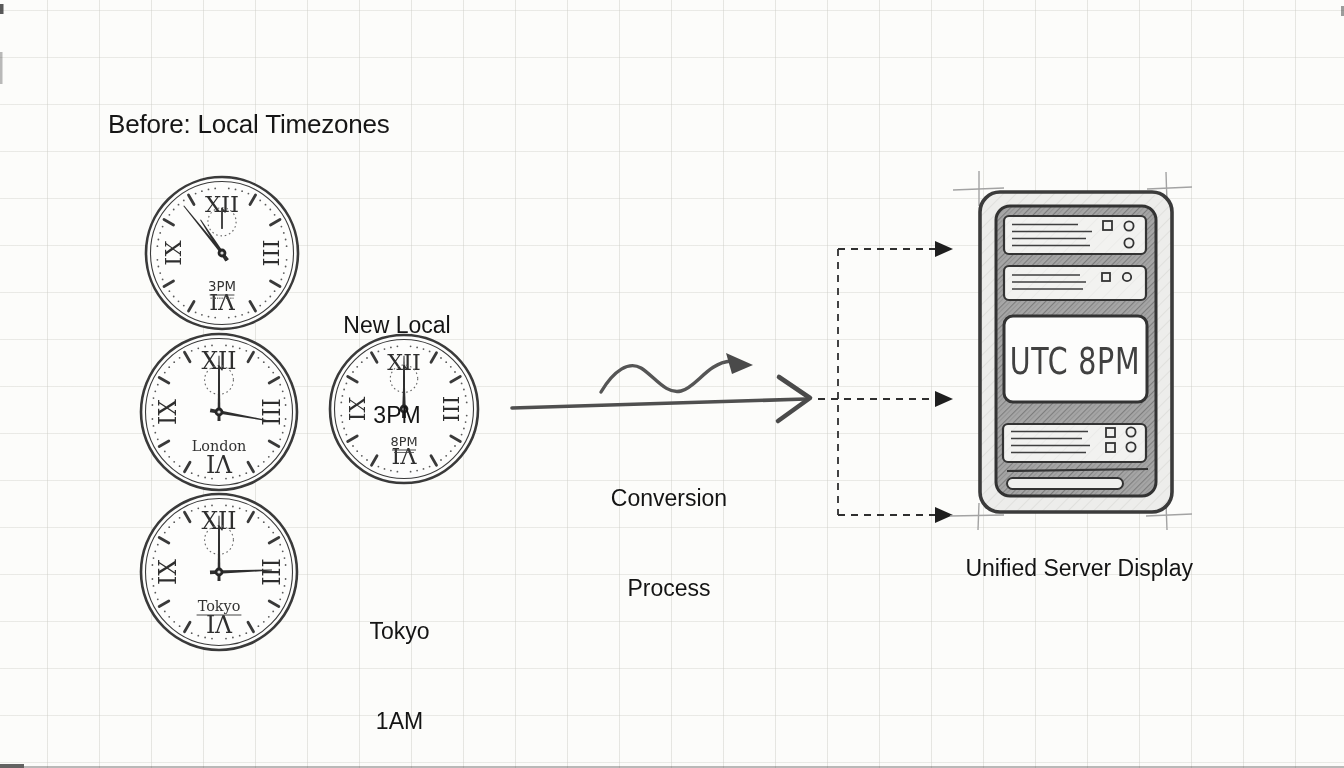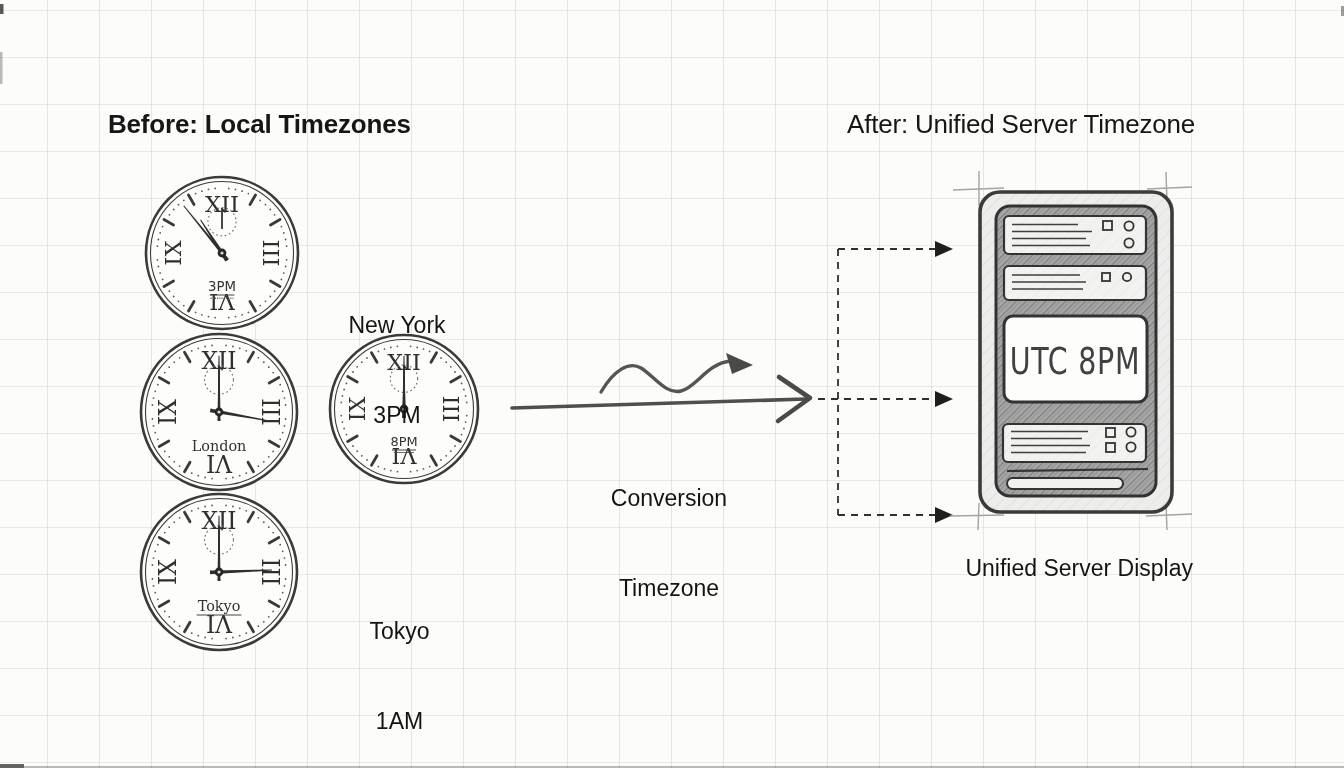--- a/index.html
+++ b/index.html
@@ -13,21 +13,21 @@
       linear-gradient(to bottom, rgba(203,203,196,0.38) 1px, transparent 1px);
     background-size:52px 47px;
     background-position:-5px 10px;
     font-family:"Liberation Sans", sans-serif;
     color:#1a1a1a;
   }
   .scene{position:absolute;left:0;top:0;}
   .txt{position:absolute;white-space:pre;}
   .title{font-size:26px;letter-spacing:-0.2px;color:#161616;}
   .lbl{font-size:23px;line-height:30px;text-align:center;color:#141414;}
-  .t-before{left:108px;top:109px;font-weight:bold;}
+  .t-before{left:108px;top:109px;}
   .t-after{left:847px;top:109px;}
   .lbl-ny{left:322px;top:250px;width:150px;}
   .lbl-tokyo{left:322px;top:556px;width:155px;}
   .lbl-conv{left:594px;top:423px;width:150px;}
   .lbl-caption{left:953px;top:555px;width:240px;text-align:right;font-size:23px;color:#141414;}
 </style>
 </head>
 <body>
 
 <div class="canvas">
@@ -417,31 +417,30 @@
     <g fill="#3c3c3c">
       <rect x="0" y="4" width="3.5" height="10" opacity="0.85"></rect>
       <rect x="0" y="52" width="2.5" height="32" opacity="0.35"></rect>
       <rect x="1341" y="6" width="3" height="10" opacity="0.5"></rect>
       <rect x="0" y="764" width="24" height="4" opacity="0.8"></rect>
       <rect x="24" y="766" width="1320" height="2" opacity="0.35"></rect>
     </g>
   </svg>
 
   <div class="txt title t-before">Before: Local Timezones</div>
-  <div class="txt title t-after">After: Unified Server Timezone</div>
 
   <div class="txt lbl lbl-ny">
-    <div>New York</div>
+    <div>New Local</div>
     <div>3PM</div>
   </div>
 
   <div class="txt lbl lbl-tokyo">
     <div>Tokyo</div>
     <div>1AM</div>
   </div>
 
   <div class="txt lbl lbl-conv">
     <div>Conversion</div>
-    <div>Timezone</div>
+    <div>Process</div>
   </div>
 
   <div class="txt lbl-caption">Unified Server Display</div>
 </div>
 
 </body></html>

